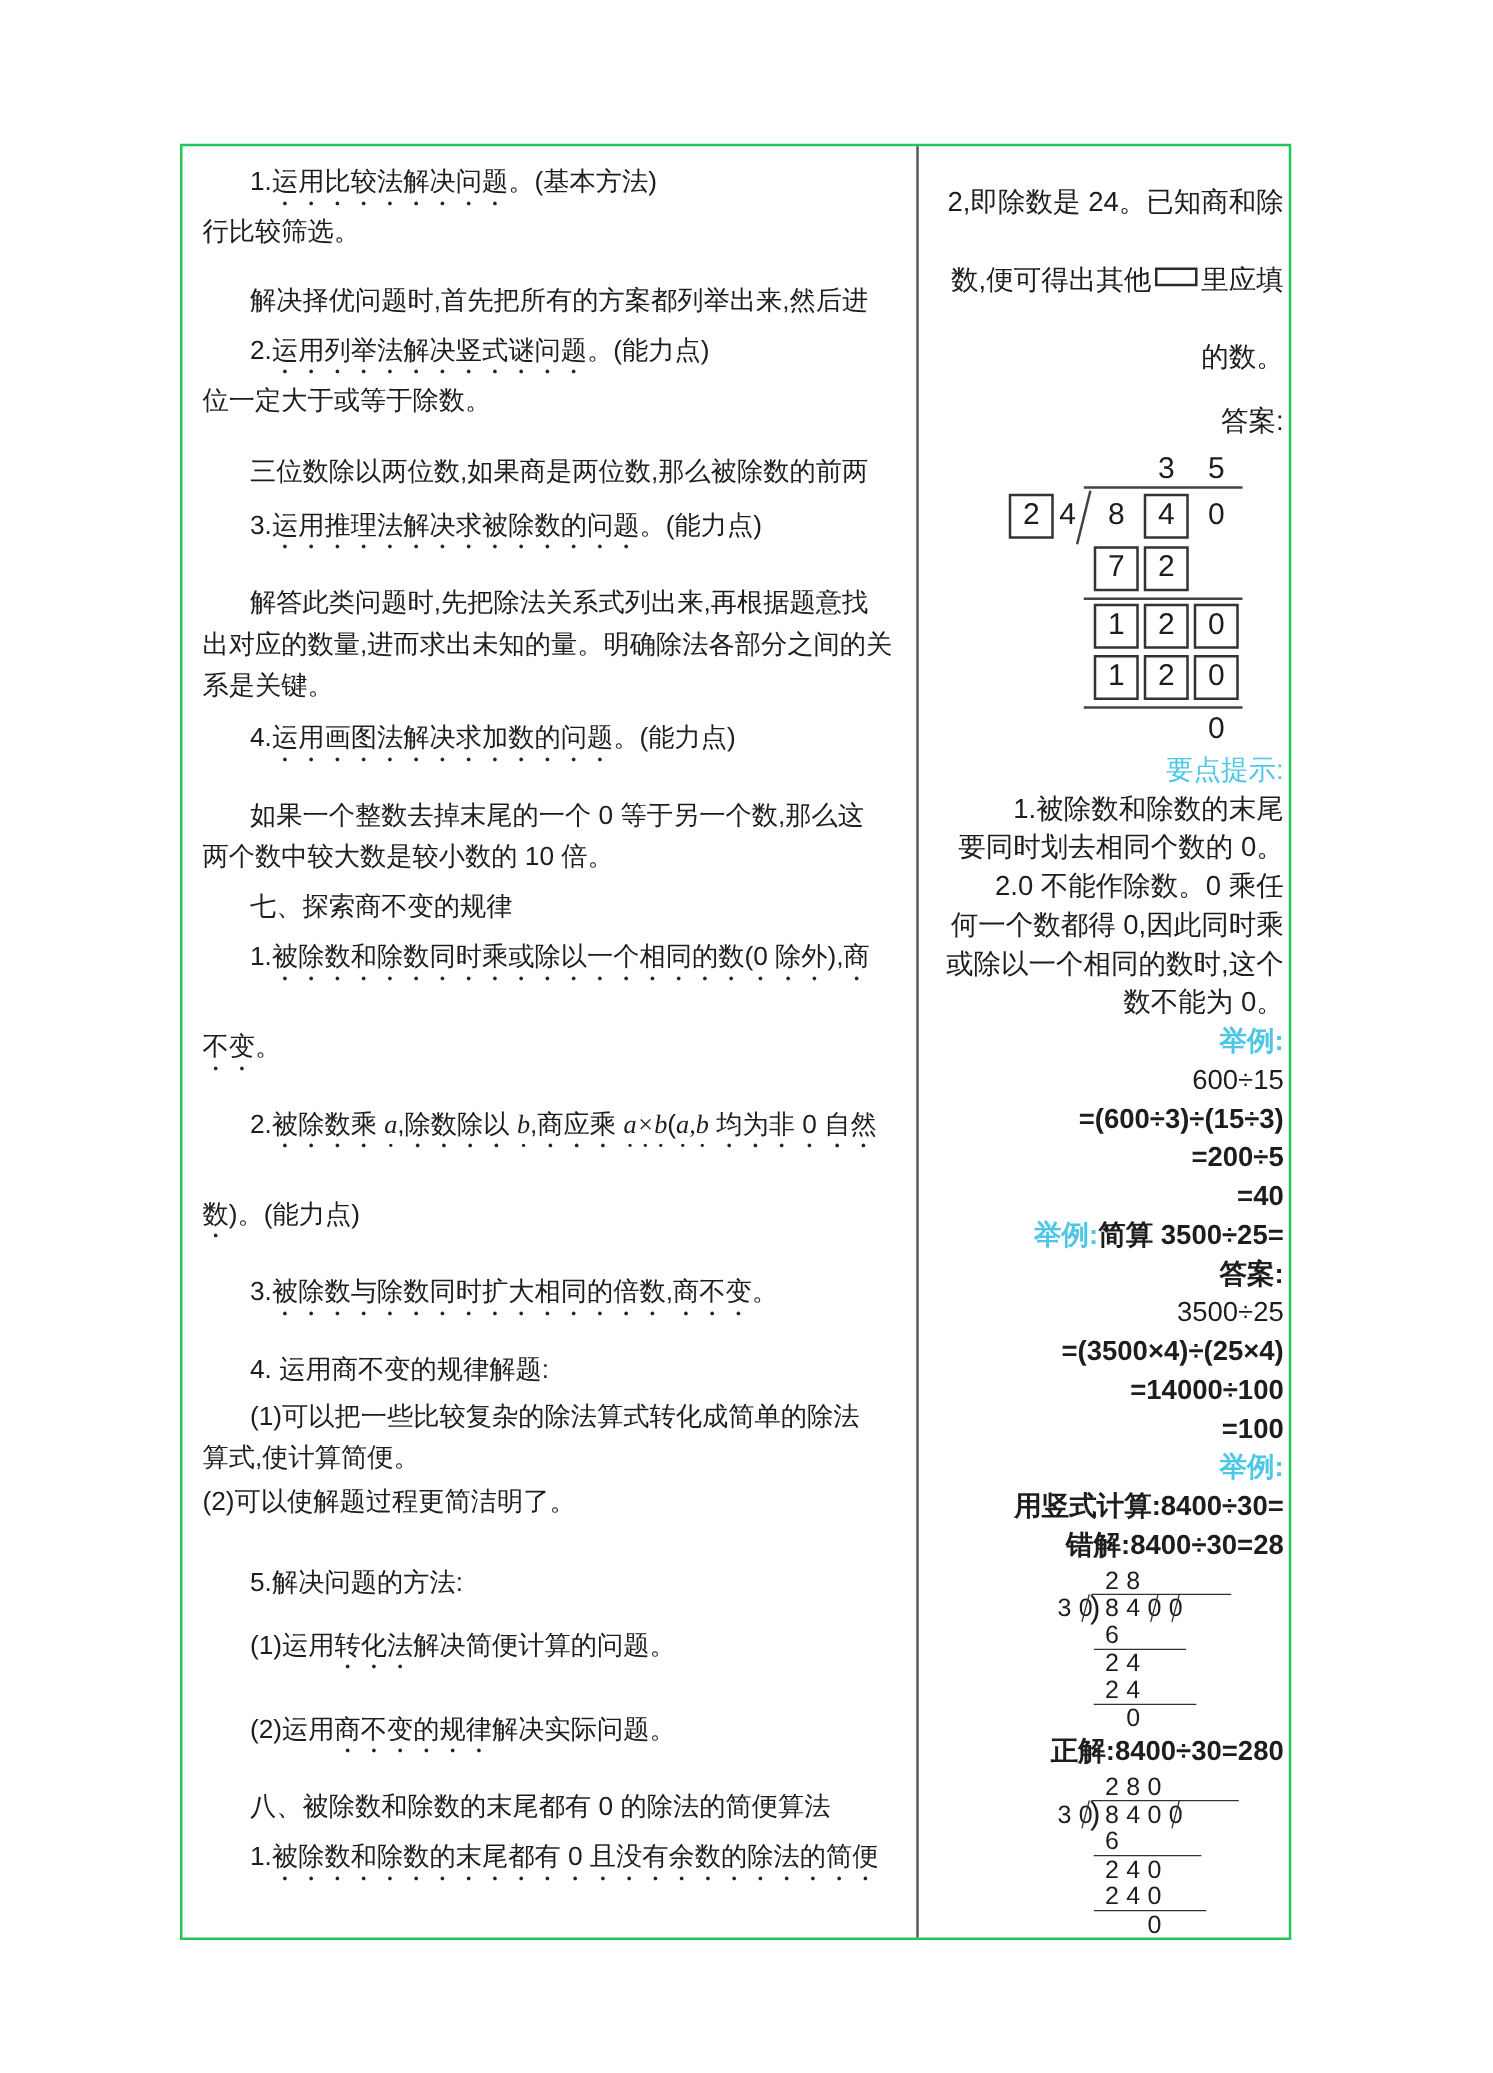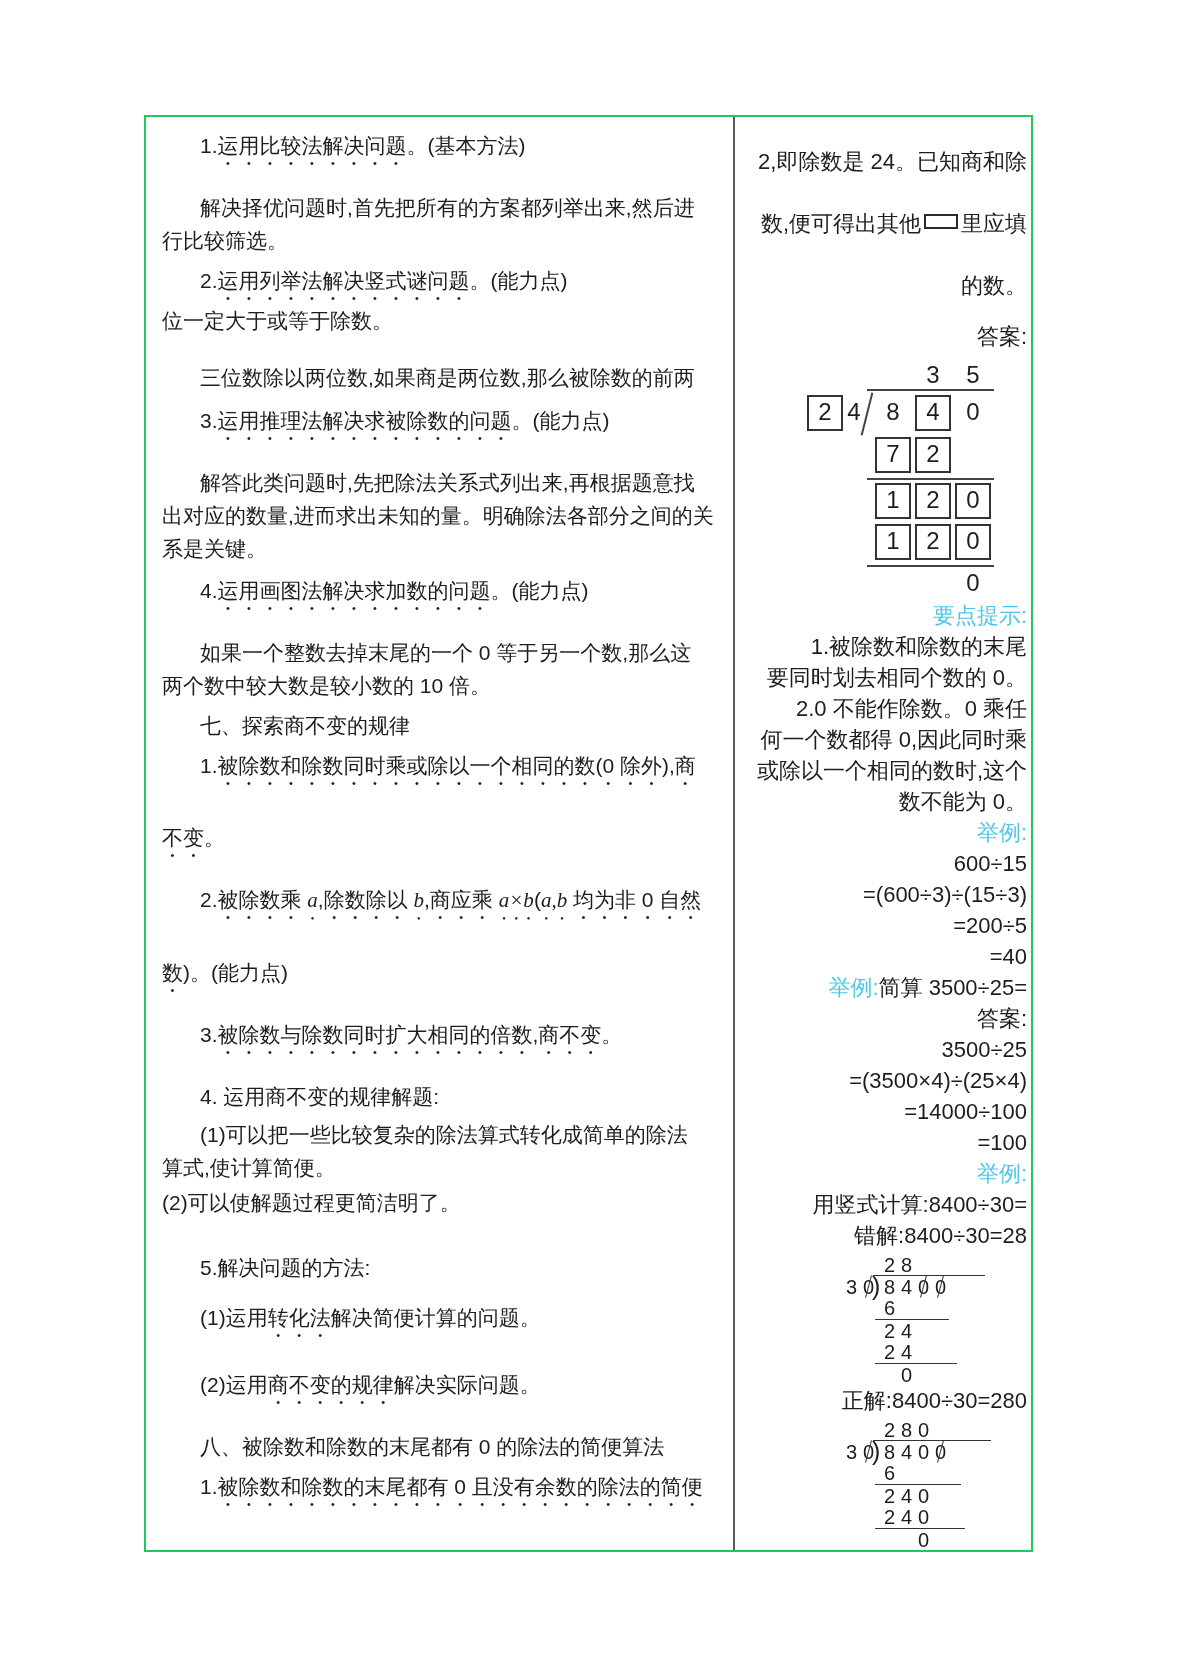--- a/index.html
+++ b/index.html
@@ -17,21 +17,21 @@
     padding:12px 12px 0 16px;font-size:21px;overflow:hidden;
   }
   .colR{
     flex:1;box-sizing:border-box;padding:14px 4px 0 12px;font-size:22px;overflow:hidden;
   }
   .tl{line-height:33px;white-space:nowrap;}
   .rl{line-height:31px;white-space:nowrap;text-align:right;}
   .rwide{line-height:62px;}
   .ind{text-indent:38px;}
   .ind2{text-indent:42px;}
-  .eq{padding-left:42px;}
+  .eq{padding-left:42px;font-weight:bold;}
   .eqf{padding-left:64px;}
   .em{
     -webkit-text-emphasis:filled dot #222;text-emphasis:filled dot #222;
     -webkit-text-emphasis-position:under left;text-emphasis-position:under left;
   }
   .it{font-style:italic;font-family:"Liberation Serif","DejaVu Serif",serif;}
   .cyan{color:#4ec7e6;}
   .blank{
     display:inline-block;width:30px;height:11px;border:2px solid #2b2b2b;
     vertical-align:2px;margin:0 3px;
@@ -55,22 +55,22 @@
   .sp{}
 </style>
 </head>
 <body>
 
 <div class="page">
   <div class="tbl">
 
     <div class="colL">
       <div class="tl ind"><span class="sp">1.</span><span class="sp em">运用比较法解决问题。</span><span class="sp">(基本方法)</span></div>
+      <div class="tl"><span class="sp">行比较筛选。</span></div>
       <div class="tl ind" style="margin-top:22px"><span class="sp">解决择优问题时,首先把所有的方案都列举出来,然后进</span></div>
-      <div class="tl"><span class="sp">行比较筛选。</span></div>
       <div class="tl ind" style="margin-top:7px"><span class="sp">2.</span><span class="sp em">运用列举法解决竖式谜问题。</span><span class="sp">(能力点)</span></div>
       <div class="tl"><span class="sp">位一定大于或等于除数。</span></div>
       <div class="tl ind" style="margin-top:24px"><span class="sp">三位数除以两位数,如果商是两位数,那么被除数的前两</span></div>
       <div class="tl ind" style="margin-top:10px"><span class="sp">3.</span><span class="sp em">运用推理法解决求被除数的问题。</span><span class="sp">(能力点)</span></div>
       <div class="tl ind" style="margin-top:22px"><span class="sp">解答此类问题时,先把除法关系式列出来,再根据题意找</span></div>
       <div class="tl"><span class="sp">出对应的数量,进而求出未知的量。明确除法各部分之间的关</span></div>
       <div class="tl"><span class="sp">系是关键。</span></div>
       <div class="tl ind" style="margin-top:9px"><span class="sp">4.</span><span class="sp em">运用画图法解决求加数的问题。</span><span class="sp">(能力点)</span></div>
       <div class="tl ind" style="margin-top:22px"><span class="sp">如果一个整数去掉末尾的一个 0 等于另一个数,那么这</span></div>
       <div class="tl"><span class="sp">两个数中较大数是较小数的 10 倍。</span></div>

